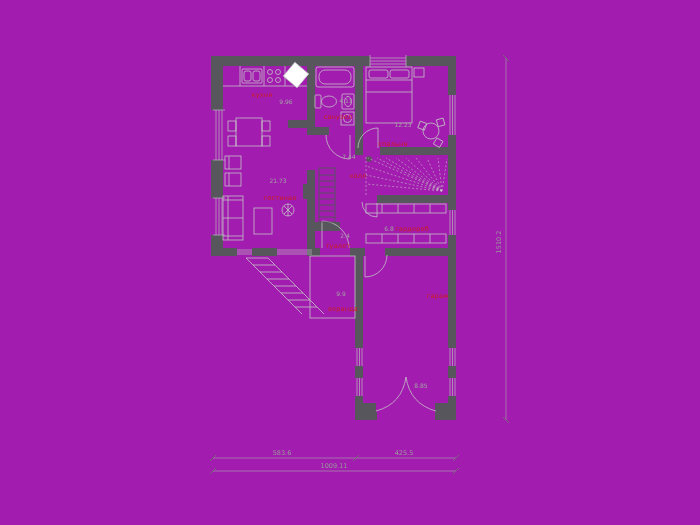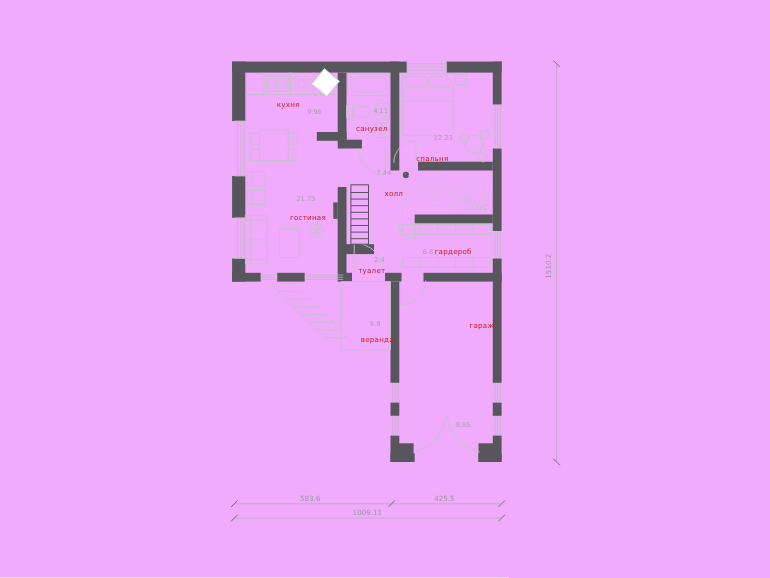--- a/index.html
+++ b/index.html
@@ -1,16 +1,16 @@
 <!DOCTYPE html>
 <html><head>
 <meta charset="utf-8">
 <style>
   html,body{margin:0;padding:0;background:#ffffff;}
-  .stage{position:relative;width:700px;height:525px;background:#f0abfc;overflow:hidden;}
+  .stage{position:relative;width:700px;height:525px;background:#a21caf;overflow:hidden;}
   text{font-family:"DejaVu Sans",sans-serif;}
   .wall{fill:#56565c;stroke:none;}
   .furn{fill:none;stroke:#c3c3c6;stroke-width:.8;}
   .furnw{fill:#ffffff;stroke:#c3c3c6;stroke-width:.8;}
   .darkln{fill:none;stroke:#55555b;stroke-width:.9;}
   .win{stroke:#b9b9bd;stroke-width:.7;fill:none;}
   .fan{stroke:#c2c2c5;stroke-width:.6;stroke-dasharray:2 2;fill:none;}
   .dim{stroke:#ababab;stroke-width:.6;fill:none;}
   .tick{stroke:#6f6f6f;stroke-width:.9;}
   .rlabel{fill:#cc1e1e;font-size:6.5px;text-anchor:middle;letter-spacing:.2px;}

